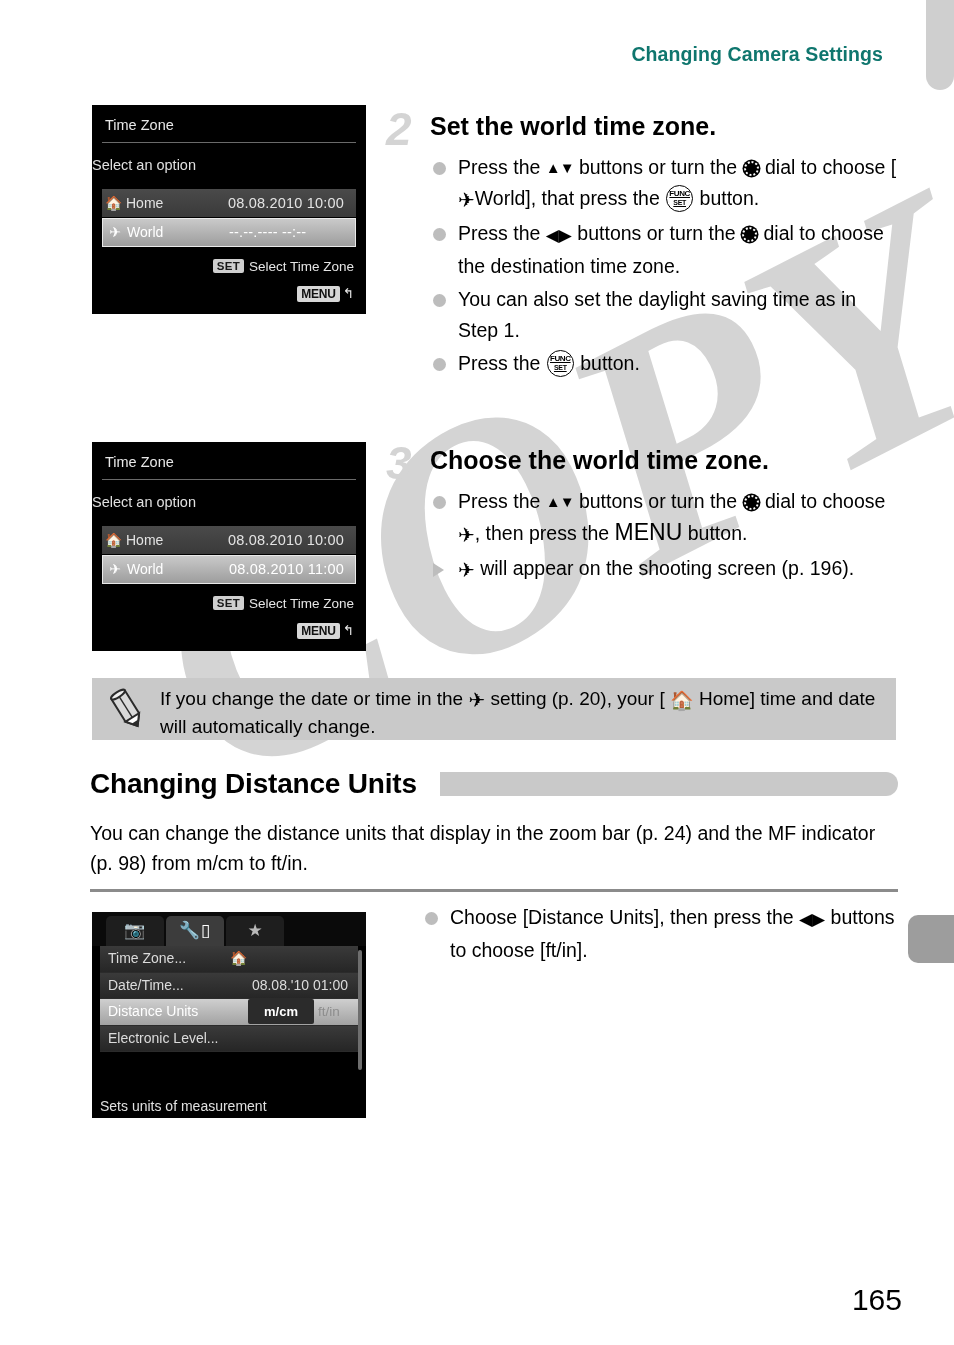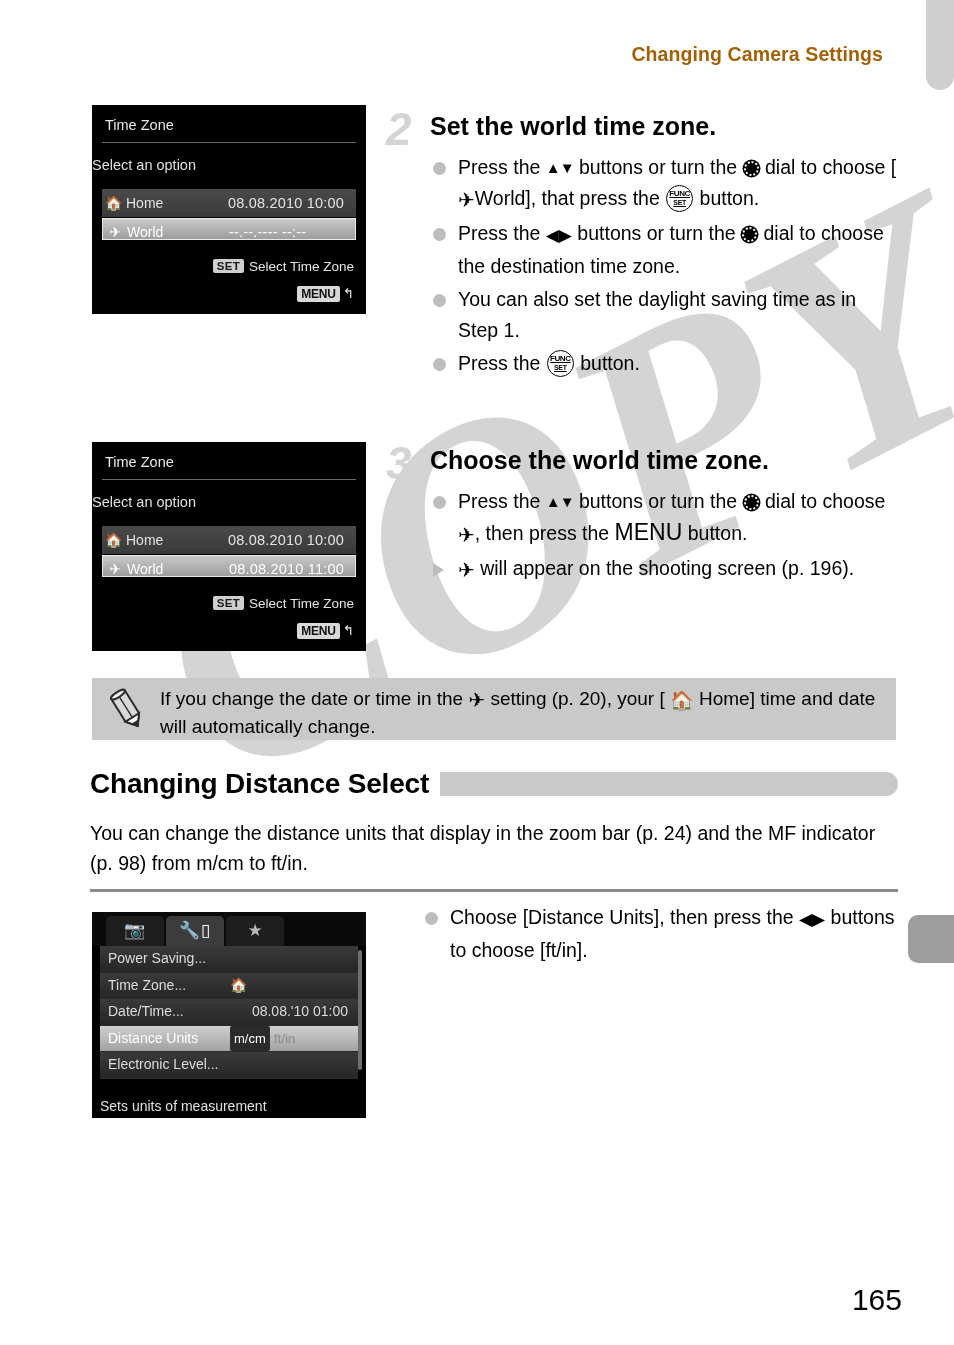--- a/index.html
+++ b/index.html
@@ -65,21 +65,21 @@
   }
 
   
   .page-header {
     position: absolute;
     right: 71px;
     top: 43px;
     font-size: 19.5px;
     font-weight: bold;
     letter-spacing: 0.1px;
-    color: #a16207;
+    color: #0f766e;
     z-index: 6;
   }
 
   
   .shot {
     position: absolute;
     background: #000;
     z-index: 6;
     overflow: hidden;
   }
@@ -128,21 +128,21 @@
     background: linear-gradient(to bottom, #4a4a4a, #3a3a3a);
     color: #e3e3e3;
     text-decoration: underline;
   }
   .tz-row.world {
     top: 113px;
     background: linear-gradient(to bottom, #c9c9c9, #9d9d9d);
     color: #ffffff;
     border: 1px solid #e9e9e9;
     box-sizing: border-box;
-    height: 22px;
+    height: 29px;
     line-height: 27px;
   }
   .tz-ico {
     display: inline-block;
     width: 24px;
     text-align: center;
     font-size: 14px;
     vertical-align: baseline;
   }
   .tz-name { display: inline-block; }
@@ -246,24 +246,25 @@
   .mrow .mval-mid {
     position: absolute;
     left: 130px;
     top: 0;
     font-size: 14px;
   }
   .unit-on {
     display: inline-block;
     background: #2b2b2b;
     color: #fff;
-    font-weight: normal;
-    padding: 0px 4px;
+    font-weight: bold;
+    padding: 0px 16px;
     border-radius: 2px;
     font-size: 13px;
+    margin-left: 18px;
   }
   .unit-off {
     color: #8d8d8d;
     font-size: 13.5px;
     margin-left: 4px;
   }
   .menu-foot {
     position: absolute;
     left: 8px;
     bottom: 4px;
@@ -577,38 +578,35 @@
       <line x1="21" y1="8" x2="21" y2="33" stroke="#2b2b2b" stroke-width="1.4"></line>
     </g>
   </svg>
   <div class="note-text">
     <span>If you change the date or time in the </span><span class="plane">✈</span><span> setting (p. 20), your [ </span><span class="house">🏠</span><span> Home] time and date will automatically change.</span>
   </div>
 </div>
 
 <div class="sec-head-bar"></div>
 <div class="sec-head">
-  <span class="sec-head-text">Changing Distance Select</span>
+  <span class="sec-head-text">Changing Distance Units</span>
 </div>
 <div class="sec-body">You can change the distance units that display in the zoom bar (p. 24) and the MF indicator (p. 98) from m/cm to ft/in.</div>
 
 <div class="hr"></div>
 
 <div class="shot menu-lcd" style="left:92px; top:912px;">
   <div class="menu-tabs">
     <div class="mtab t1"><span>📷</span></div>
     <div class="mtab t2"><span>🔧▯</span></div>
     <div class="mtab t3"><span>★</span></div>
   </div>
 
   <div class="menu-list">
     <div class="mrow">
-      <span>Power Saving...</span>
-    </div>
-    <div class="mrow">
       <span>Time Zone...</span>
       <span class="mval-mid">🏠</span>
     </div>
     <div class="mrow">
       <span>Date/Time...</span>
       <span class="mval">08.08.'10 01:00</span>
     </div>
     <div class="mrow sel">
       <span>Distance Units</span>
       <span class="mval-mid"><span class="unit-on">m/cm</span><span class="unit-off">ft/in</span></span>

